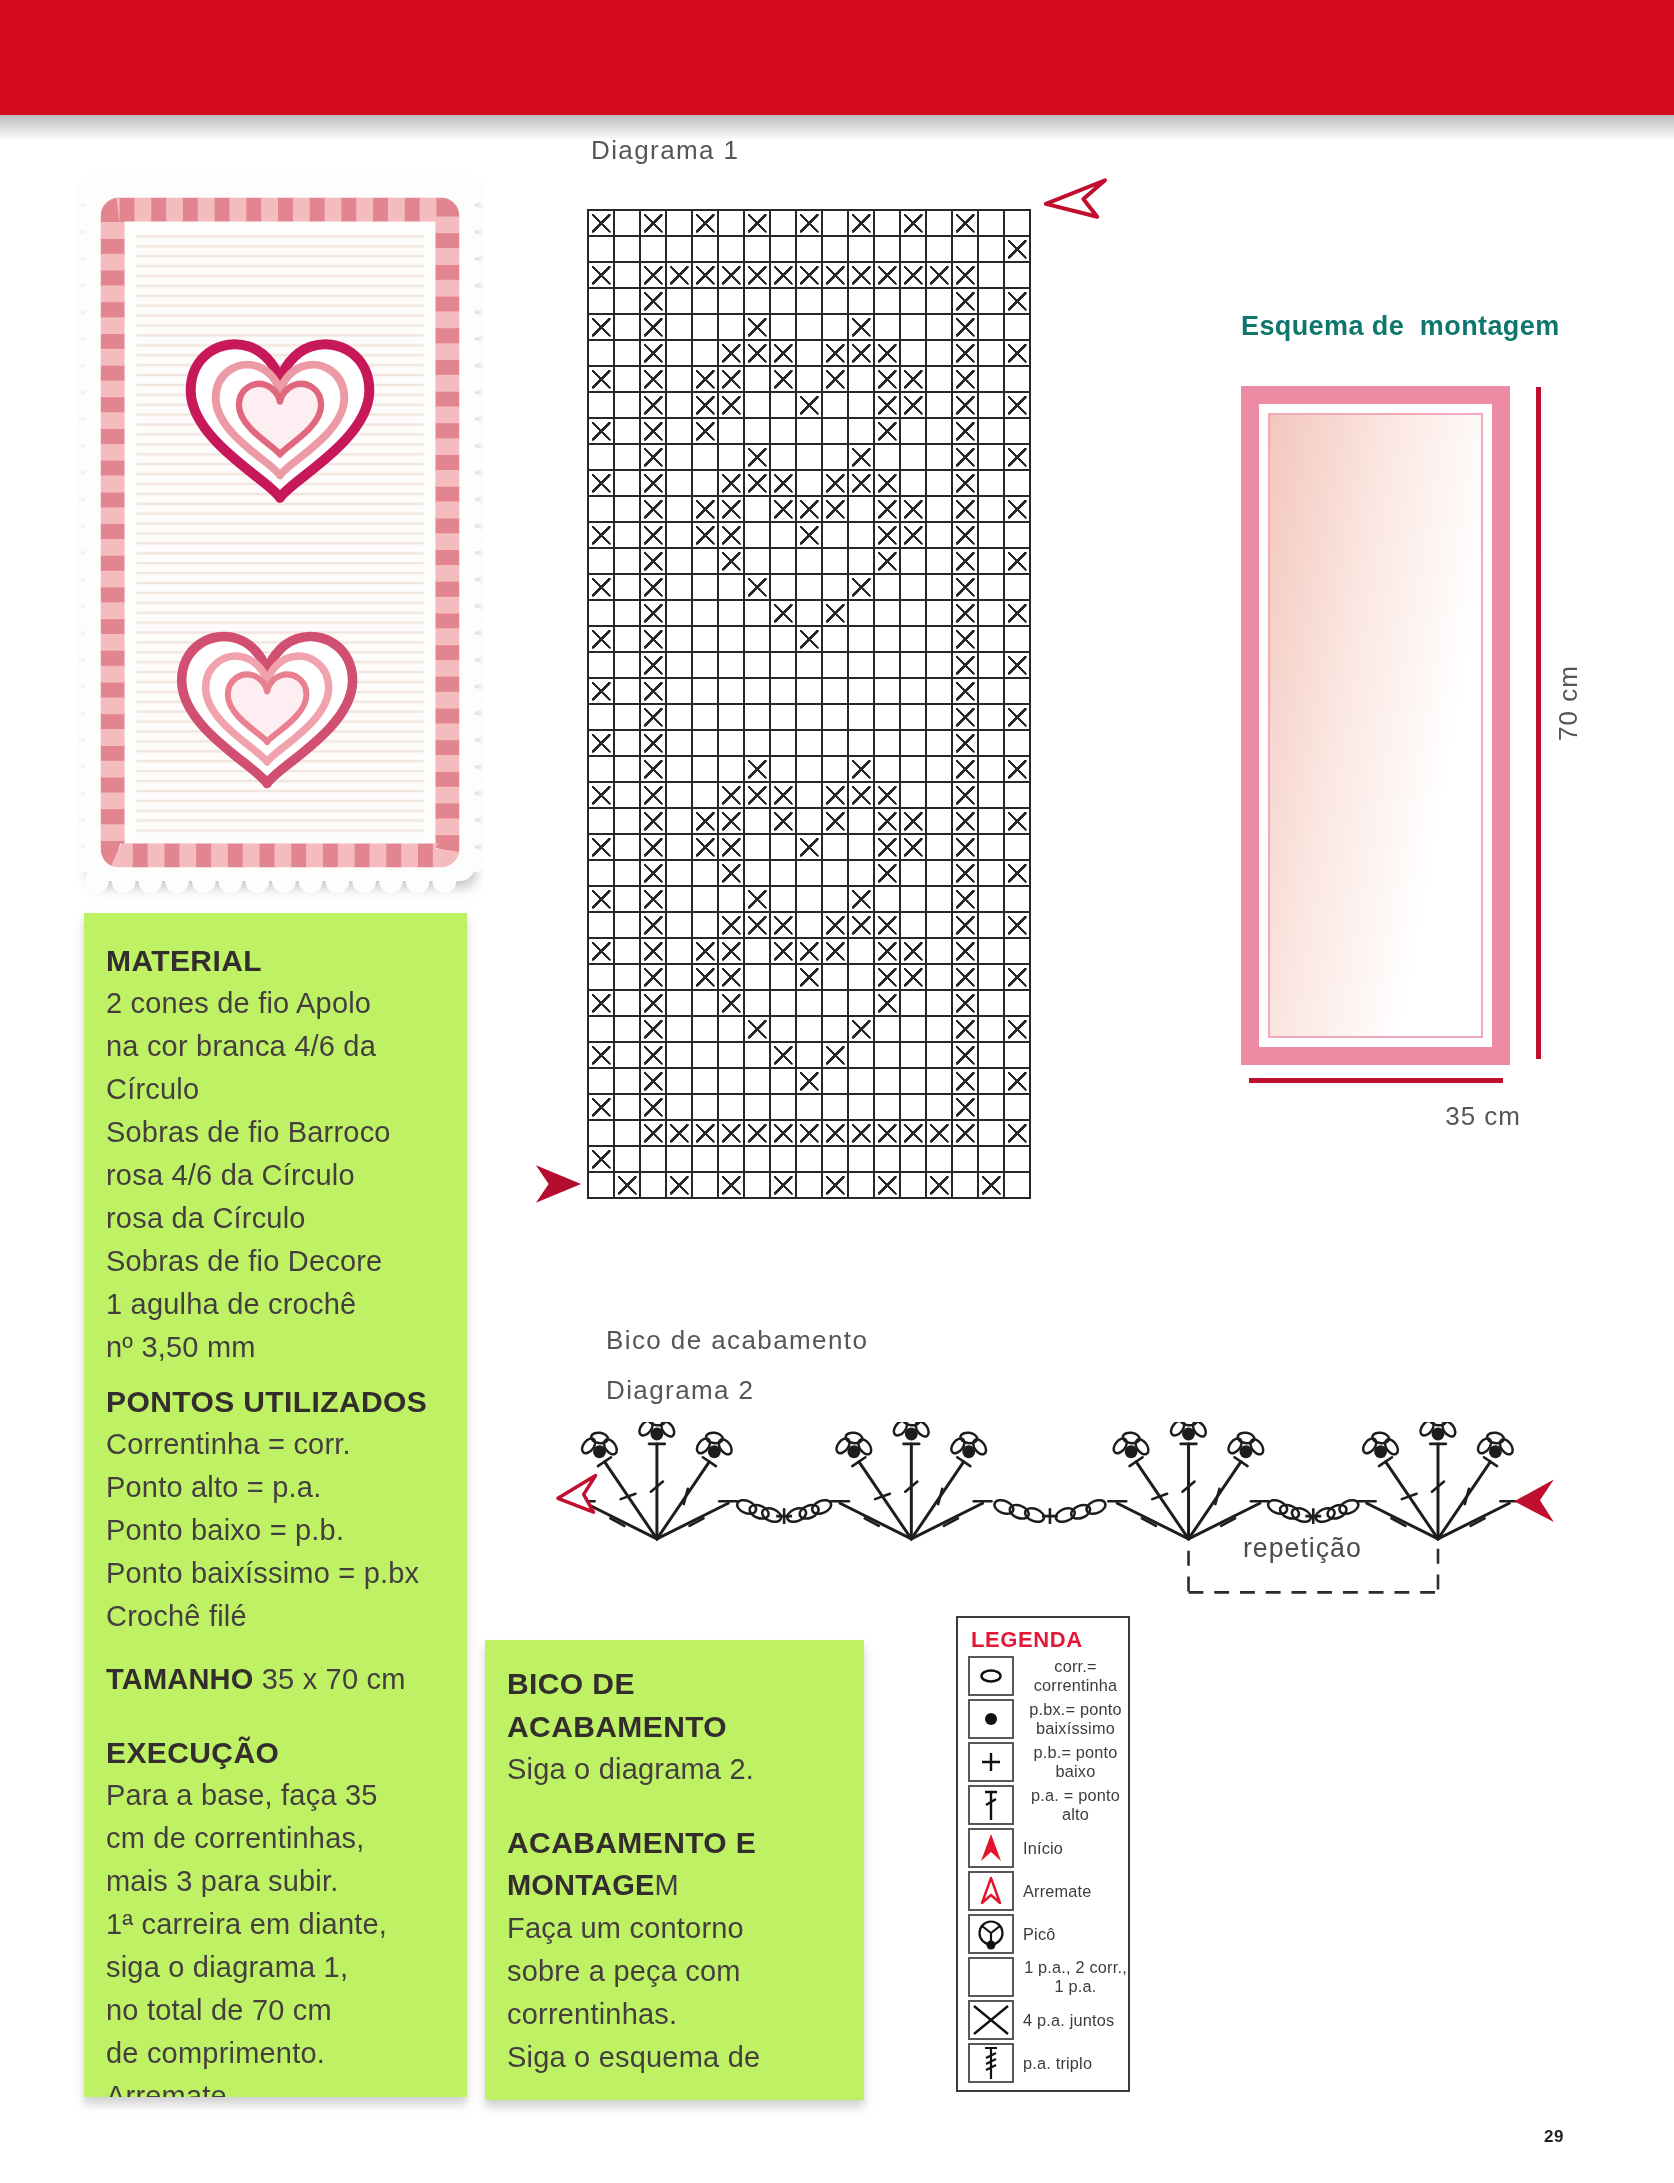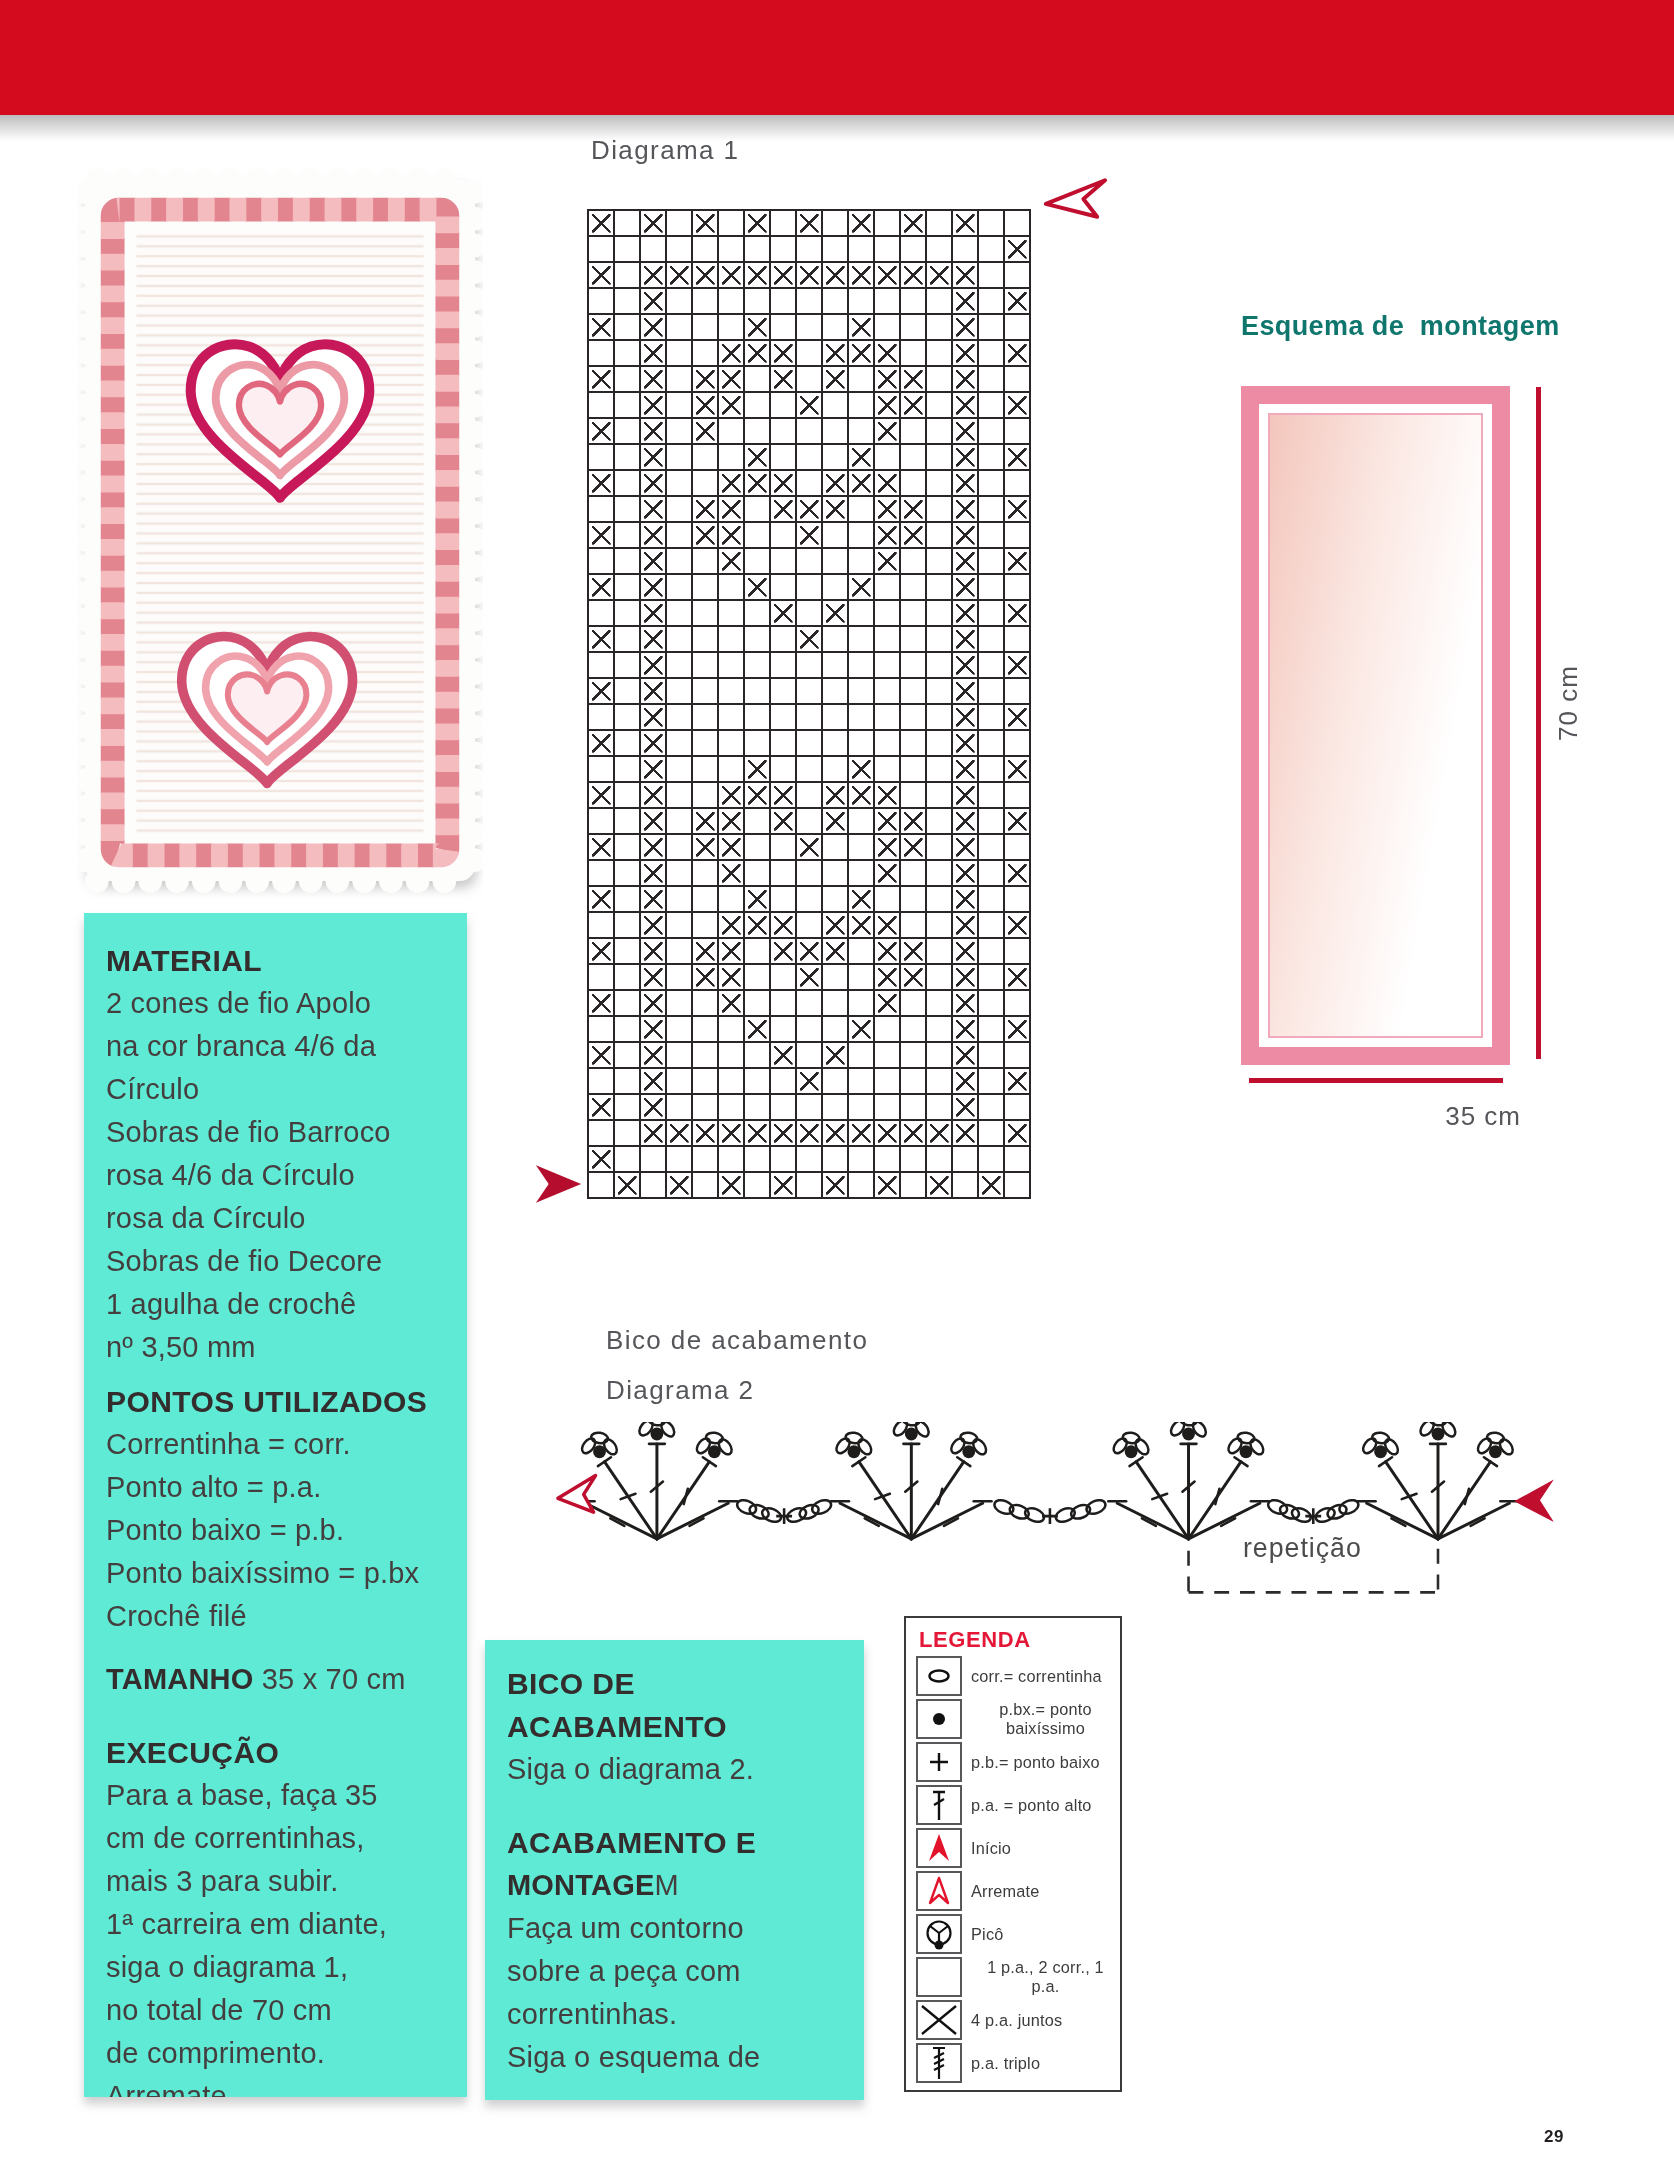--- a/index.html
+++ b/index.html
@@ -27,34 +27,34 @@
   #esquema-title { left:1241px; top:311px; font-weight:bold; font-size:27px; color:#0f766e; letter-spacing:0.4px; white-space:pre; }
   #frame { left:1241px; top:386px; width:269px; height:679px; border:18px solid #ee8ba4; background:#fff; }
   #frame-thin { position:absolute; left:9px; top:9px; right:9px; bottom:9px; border:2px solid #f2a9bb; }
   #frame-grad { position:absolute; inset:0; background:linear-gradient(100deg,#f3c6bc 0%, #fbe7e2 38%, #ffffff 75%); }
   #vline70 { left:1536px; top:387px; width:5px; height:672px; background:#c00e2f; }
   #label-70 { left:1508px; top:688px; width:119px; height:30px; line-height:30px; text-align:center; transform:rotate(-90deg); color:#55565a; font-size:26px; letter-spacing:1px; }
   #hline35 { left:1249px; top:1078px; width:254px; height:5px; background:#c00e2f; }
   #label-35 { left:1267px; top:1101px; width:254px; text-align:right; color:#55565a; font-size:26px; letter-spacing:1px; }
 
   
-  .peach { background:#5eead4; box-shadow:0 7px 9px rgba(120,120,120,.35); color:#453e3f; font-size:29px; line-height:43px; letter-spacing:0.2px; overflow:hidden; }
+  .peach { background:#bef264; box-shadow:0 7px 9px rgba(120,120,120,.35); color:#453e3f; font-size:29px; line-height:43px; letter-spacing:0.2px; overflow:hidden; }
   #peach-left { left:84px; top:913px; width:383px; height:1184px; padding:26px 14px 0 22px; }
   #peach-mid  { left:485px; top:1640px; width:379px; height:460px; padding:22px 12px 0 22px; }
   .peach h3 { font-size:30px; color:#332d2e; letter-spacing:0.4px; line-height:43px; font-weight:bold; }
   .mt12 { margin-top:11px; } .mt20 { margin-top:20px; } .mt30 { margin-top:30px; }
   .inline-title { font-weight:bold; color:#332d2e; }
 
   
   #bico-label { left:606px; top:1325px; }
   #diag2-label { left:606px; top:1375px; }
   #diagram2 { left:550px; top:1422px; }
 
   
-  #legenda { left:904px; top:1616px; width:218px; height:476px; border:2.5px solid #3a3a39; background:#fff; }
+  #legenda { left:956px; top:1616px; width:174px; height:476px; border:2.5px solid #3a3a39; background:#fff; }
   #legenda-title { margin:9px 0 1px 13px; color:#e41737; font-weight:bold; font-size:22px; letter-spacing:0.6px; }
   .leg-row { display:flex; align-items:center; margin:3px 0 0 10px; height:40px; }
   .leg-sym { width:46px; height:40px; border:2px solid #58585a; background:#fff; display:flex; align-items:center; justify-content:center; flex:0 0 auto; }
   .leg-lbl { font-size:16.3px; color:#3c3c3d; margin-left:9px; letter-spacing:0.2px;text-align:center; }
 
   #page-num { left:1544px; top:2127px; font-weight:bold; font-size:17px; color:#231f20; letter-spacing:0.5px; }
 </style>
 </head>
 <body>
 

